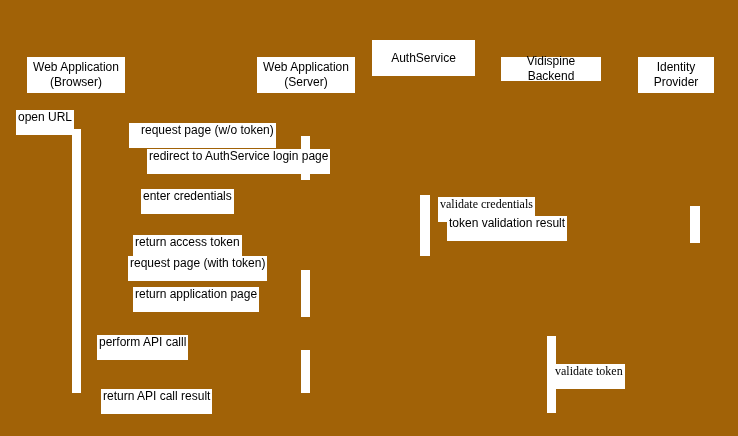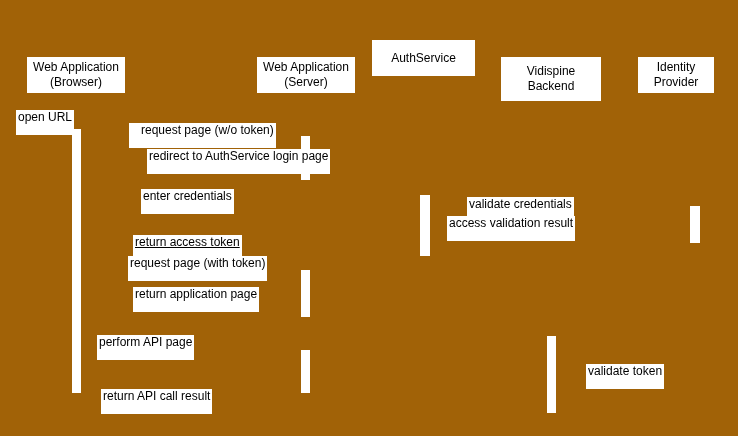--- a/index.html
+++ b/index.html
@@ -46,39 +46,39 @@
 </head>
 <body>
 
 <div class="diagram">
 
   <div class="participant" style="left:27px; top:57px; width:98px; height:36px;">Web Application
 (Browser)</div>
   <div class="participant" style="left:257px; top:57px; width:98px; height:36px;">Web Application
 (Server)</div>
   <div class="participant" style="left:372px; top:40px; width:103px; height:36px;">AuthService</div>
-  <div class="participant" style="left:501px; top:57px; width:100px; height:44px;">Vidispine
+  <div class="participant" style="left:501px; top:57px; width:100px; height:24px;">Vidispine
 Backend</div>
   <div class="participant" style="left:638px; top:57px; width:76px; height:36px;">Identity
 Provider</div>
 
   <div class="activation" style="left:72px; top:129px; width:9px; height:264px;"></div>
   <div class="activation" style="left:301px; top:136px; width:9px; height:44px;"></div>
   <div class="activation" style="left:301px; top:270px; width:9px; height:47px;"></div>
   <div class="activation" style="left:301px; top:350px; width:9px; height:43px;"></div>
   <div class="activation" style="left:420px; top:195px; width:10px; height:61px;"></div>
   <div class="activation" style="left:547px; top:336px; width:9px; height:77px;"></div>
   <div class="activation" style="left:690px; top:206px; width:10px; height:37px;"></div>
 
   <div class="msg" style="left:16px; top:110px;">open URL</div>
   <div class="msg" style="left:129px; top:123px;padding-left:12px;">request page (w/o token)</div>
   <div class="msg" style="left:103px; top:149px;margin-left:44px;">redirect to AuthService login page</div>
   <div class="msg" style="left:141px; top:189px;">enter credentials</div>
-  <div class="msg" style="left:467px; top:197px;">validate credentials</div>
-  <div class="msg" style="left:447px; top:216px;">access validation result</div>
-  <div class="msg" style="left:133px; top:235px;text-decoration:underline;">return access token</div>
+  <div class="msg" style="left:438px; top:197px;font-family:Liberation Serif, serif;">validate credentials</div>
+  <div class="msg" style="left:447px; top:216px;">token validation result</div>
+  <div class="msg" style="left:133px; top:235px;">return access token</div>
   <div class="msg" style="left:128px; top:256px;">request page (with token)</div>
   <div class="msg" style="left:133px; top:287px;">return application page</div>
-  <div class="msg" style="left:97px; top:335px;">perform API page</div>
+  <div class="msg" style="left:97px; top:335px;">perform API calll</div>
   <div class="msg" style="left:101px; top:365px;margin-top:24px;">return API call result</div>
-  <div class="msg" style="left:586px; top:364px;">validate token</div>
+  <div class="msg" style="left:553px; top:364px;font-family:Liberation Serif, serif;">validate token</div>
 
 </div>
 
 </body></html>

